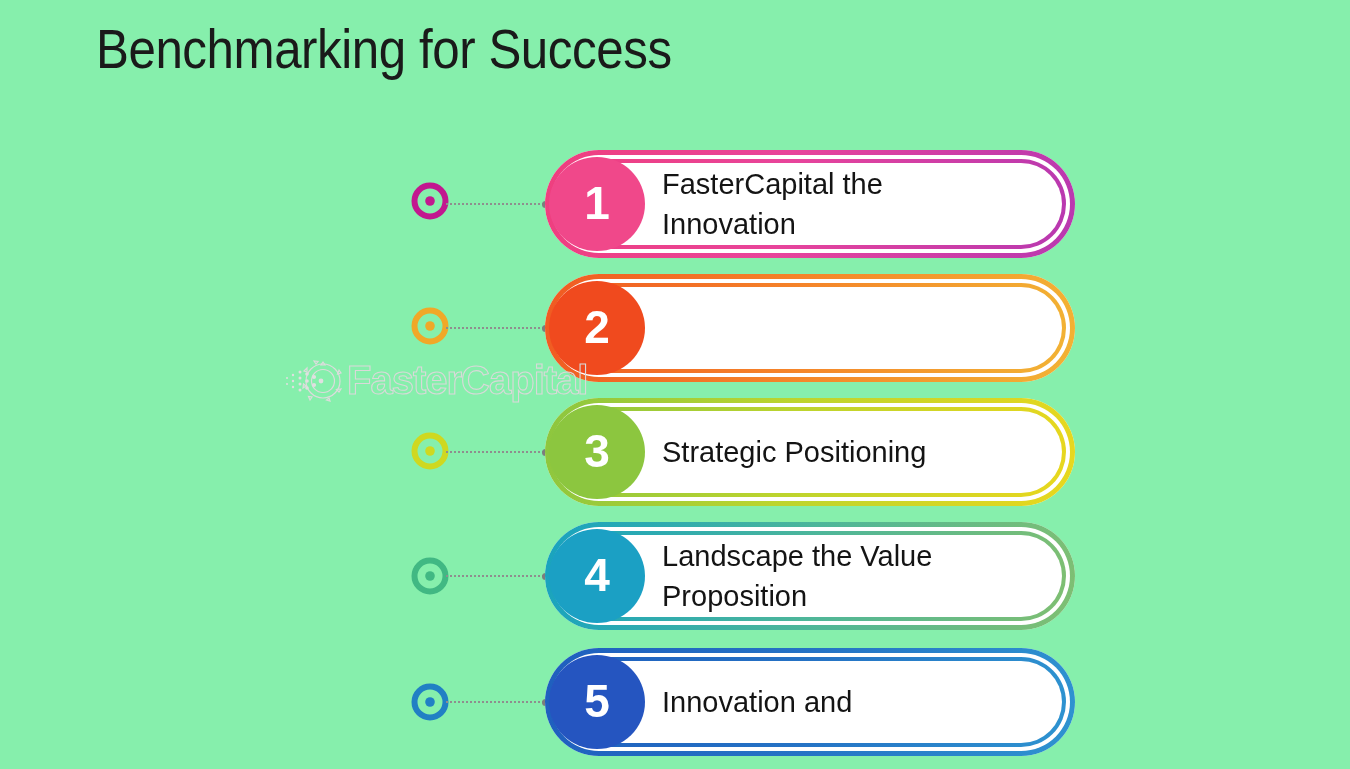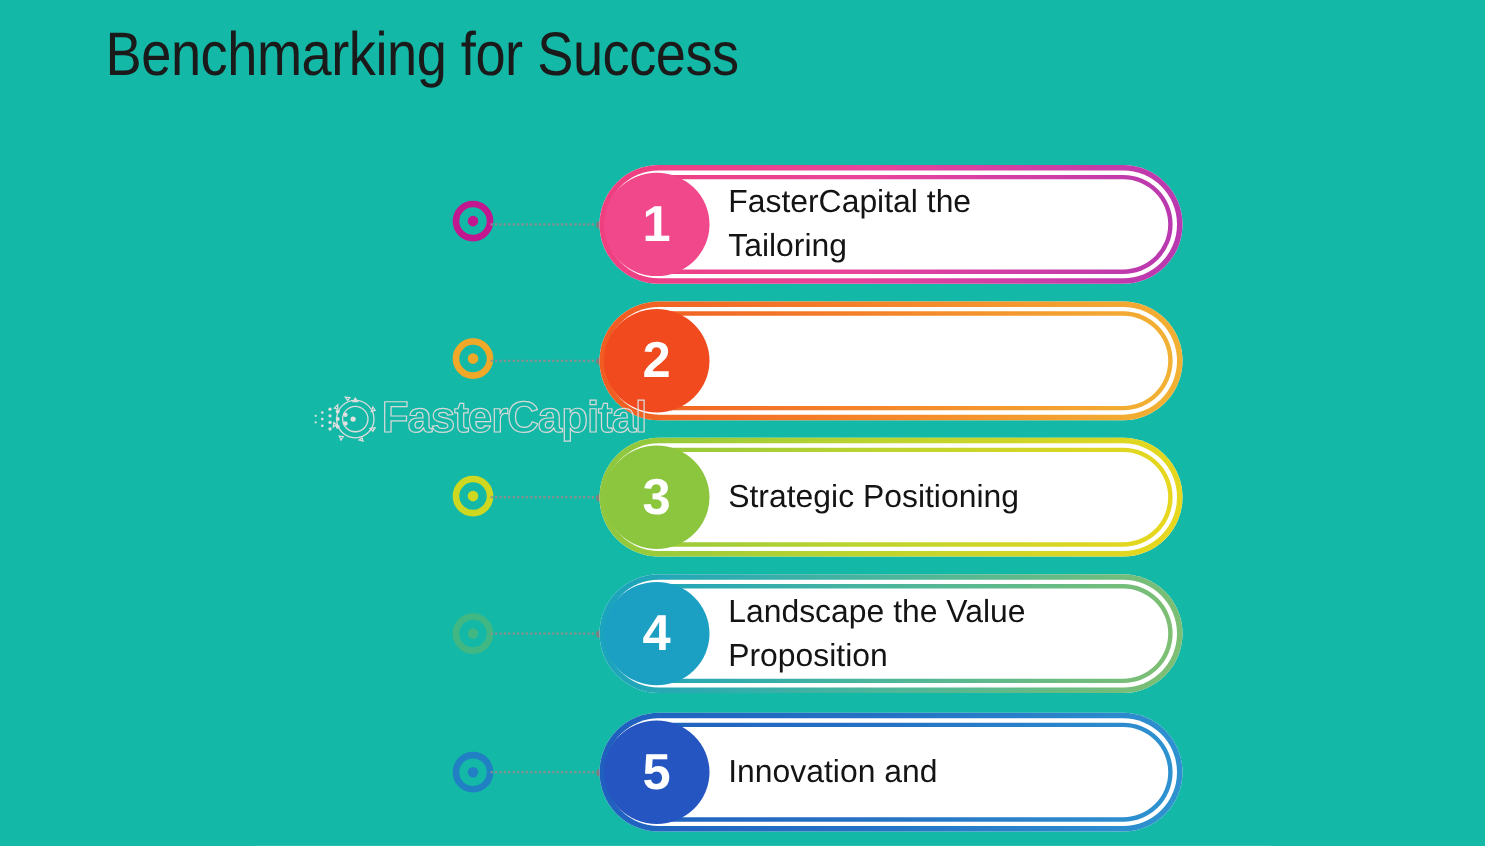--- a/index.html
+++ b/index.html
@@ -12,21 +12,21 @@
     background: #ffffff;
     font-family: "Liberation Sans", sans-serif;
     overflow: hidden;
     position: relative;
   }
 
   #stage {
     position: relative;
     width: 1350px;
     height: 769px;
-    background: #14b8a6;
+    background: #86efac;
     overflow: hidden;
   }
 
   
   #page-title {
     position: absolute;
     left: 96px;
     top: 14px;
     font-size: 56px;
     line-height: 70px;
@@ -234,21 +234,21 @@
       </div>
       <div class="pill-ring" style="background:linear-gradient(100deg,#ef3f7e 0%,#e8449b 45%,#b838b0 100%)">
         <div class="pill-ring-inner"></div>
       </div>
     </div>
     <div class="badge" style="background:#f0488a">
       <span class="badge-num">1</span>
     </div>
     <div class="item-label">
       <span>FasterCapital the</span>
-      <span>Tailoring</span>
+      <span>Innovation</span>
     </div>
   </div>
 
   <div class="item" style="top:274px">
     <div class="connector">
       <span class="connector-dot"></span>
     </div>
     <div class="pill">
       <div class="pill-outer" style="background:linear-gradient(100deg,#f05a22 0%,#f58229 45%,#f2b334 100%)">
         <div class="pill-inner"></div>

